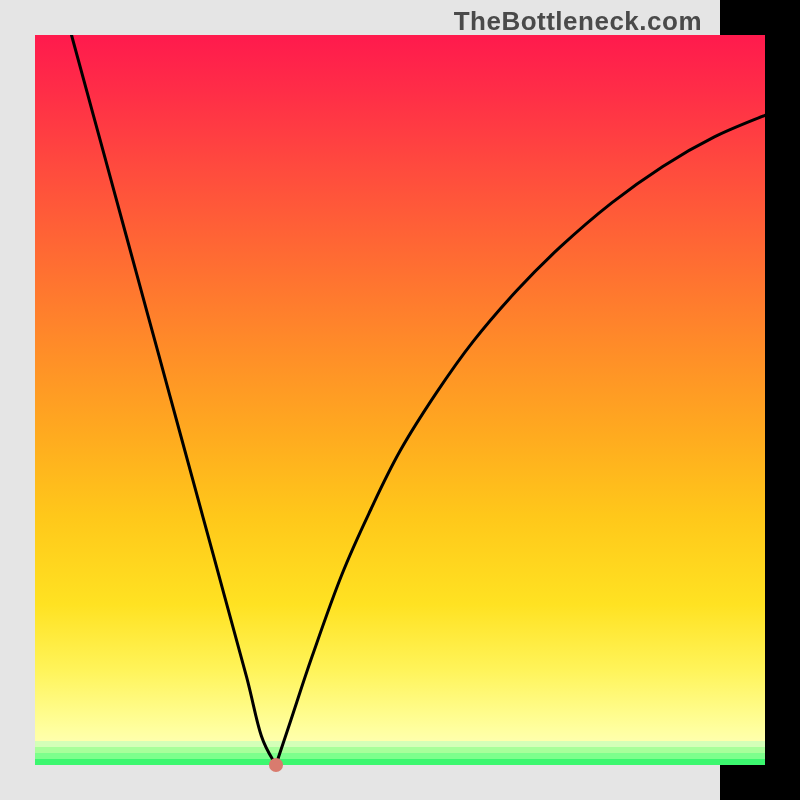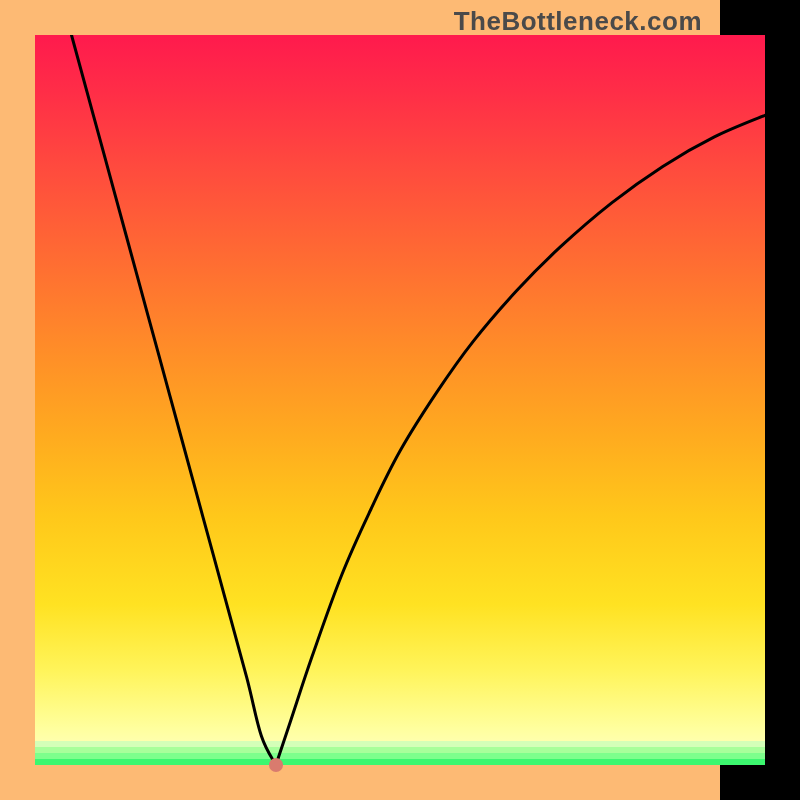--- a/index.html
+++ b/index.html
@@ -8,21 +8,21 @@
     width: 800px;
     height: 800px;
     background: #000;
     overflow: hidden;
     font-family: Arial, Helvetica, sans-serif;
   }
   .frame {
     position: relative;
     width: 720px;
     height: 800px;
-    background: #fdba74;
+    background: #e5e5e5;
   }
   .watermark {
     position: absolute;
     top: 6px;
     right: 18px;
     color: #4a4a4a;
     font-size: 26px;
     font-weight: 600;
     letter-spacing: 0.5px;
     z-index: 5;

